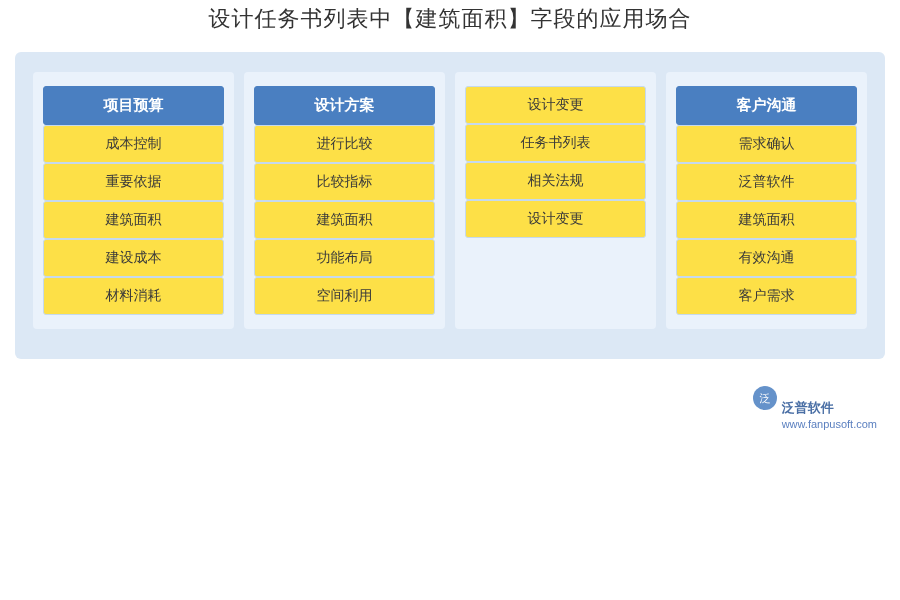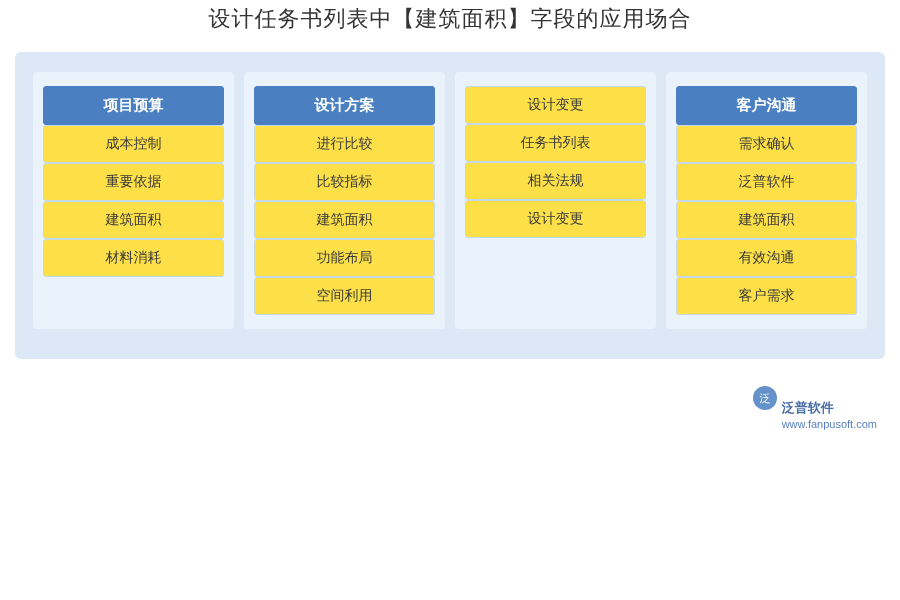--- a/index.html
+++ b/index.html
@@ -97,20 +97,21 @@
 
 <h1 class="page-title">设计任务书列表中【建筑面积】字段的应用场合</h1>
 
 <div class="main-container">
 
 <div class="column">
       <div class="cell header">项目预算</div>
       <div class="cell">成本控制</div>
       <div class="cell">重要依据</div>
       <div class="cell">建筑面积</div>
+      <div class="cell">建设成本</div>
       <div class="cell">材料消耗</div>
     </div>
     <div class="column">
       <div class="cell header">设计方案</div>
       <div class="cell">进行比较</div>
       <div class="cell">比较指标</div>
       <div class="cell">建筑面积</div>
       <div class="cell">功能布局</div>
       <div class="cell">空间利用</div>
     </div>

